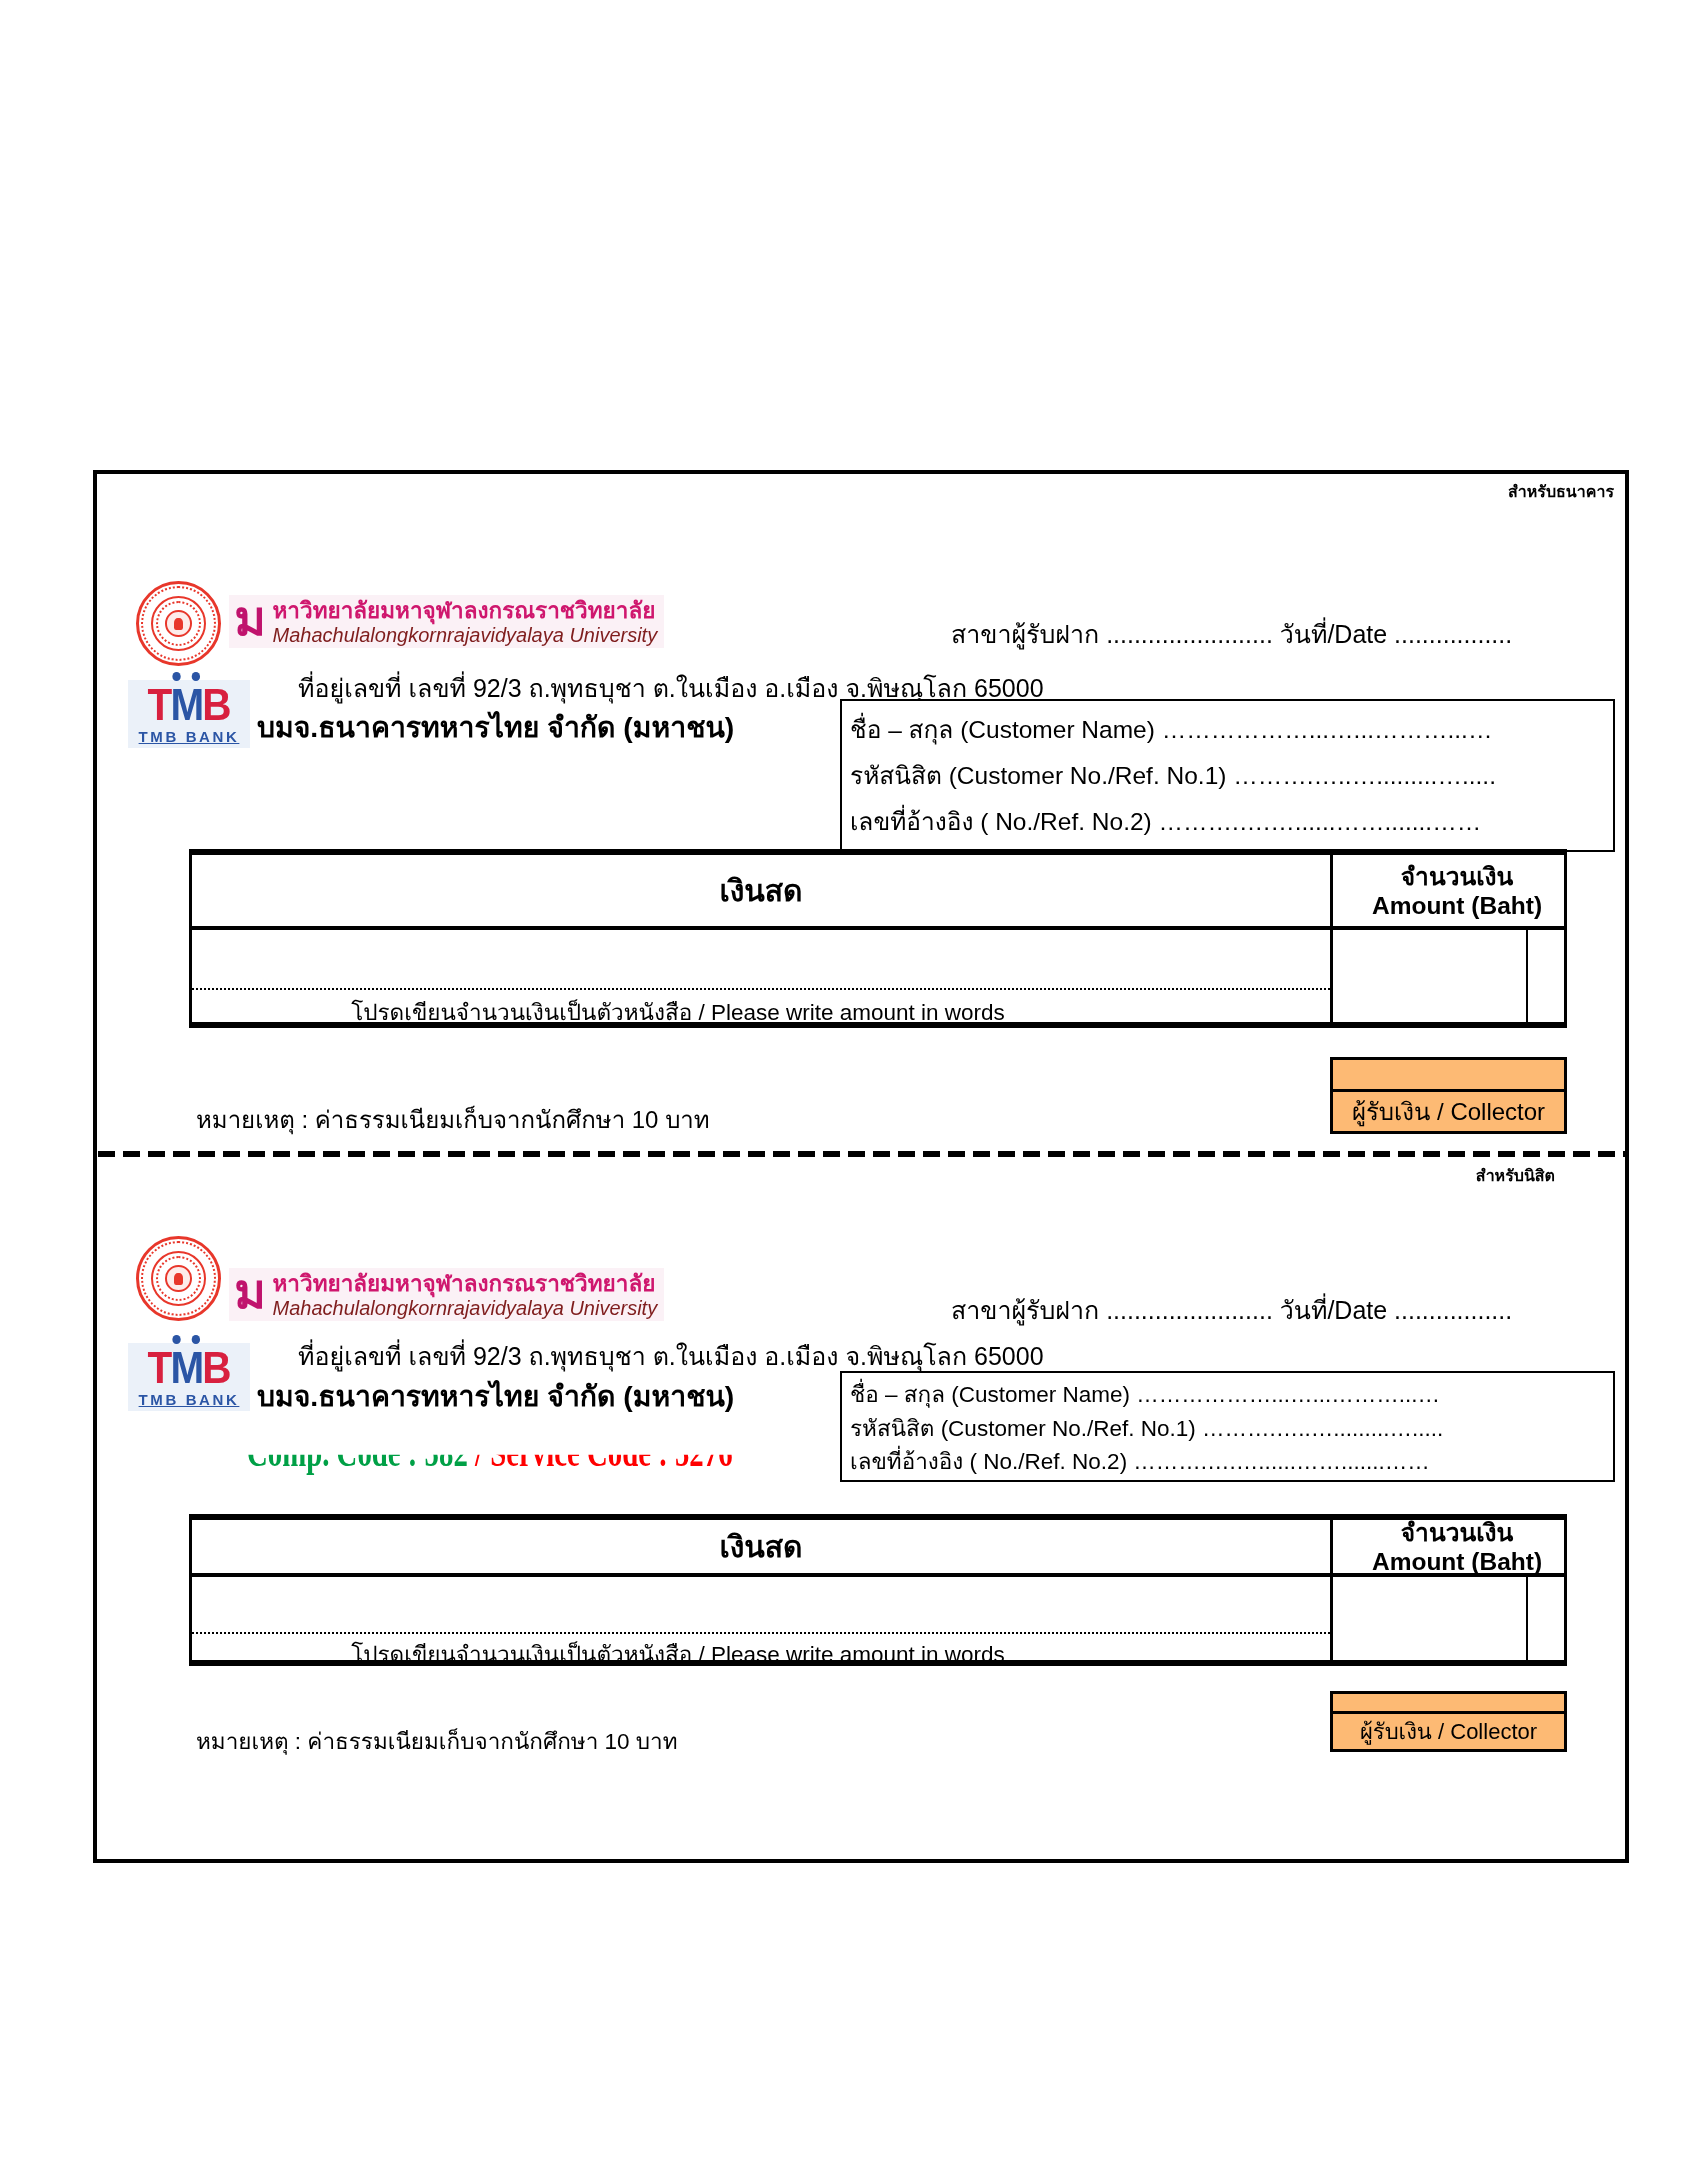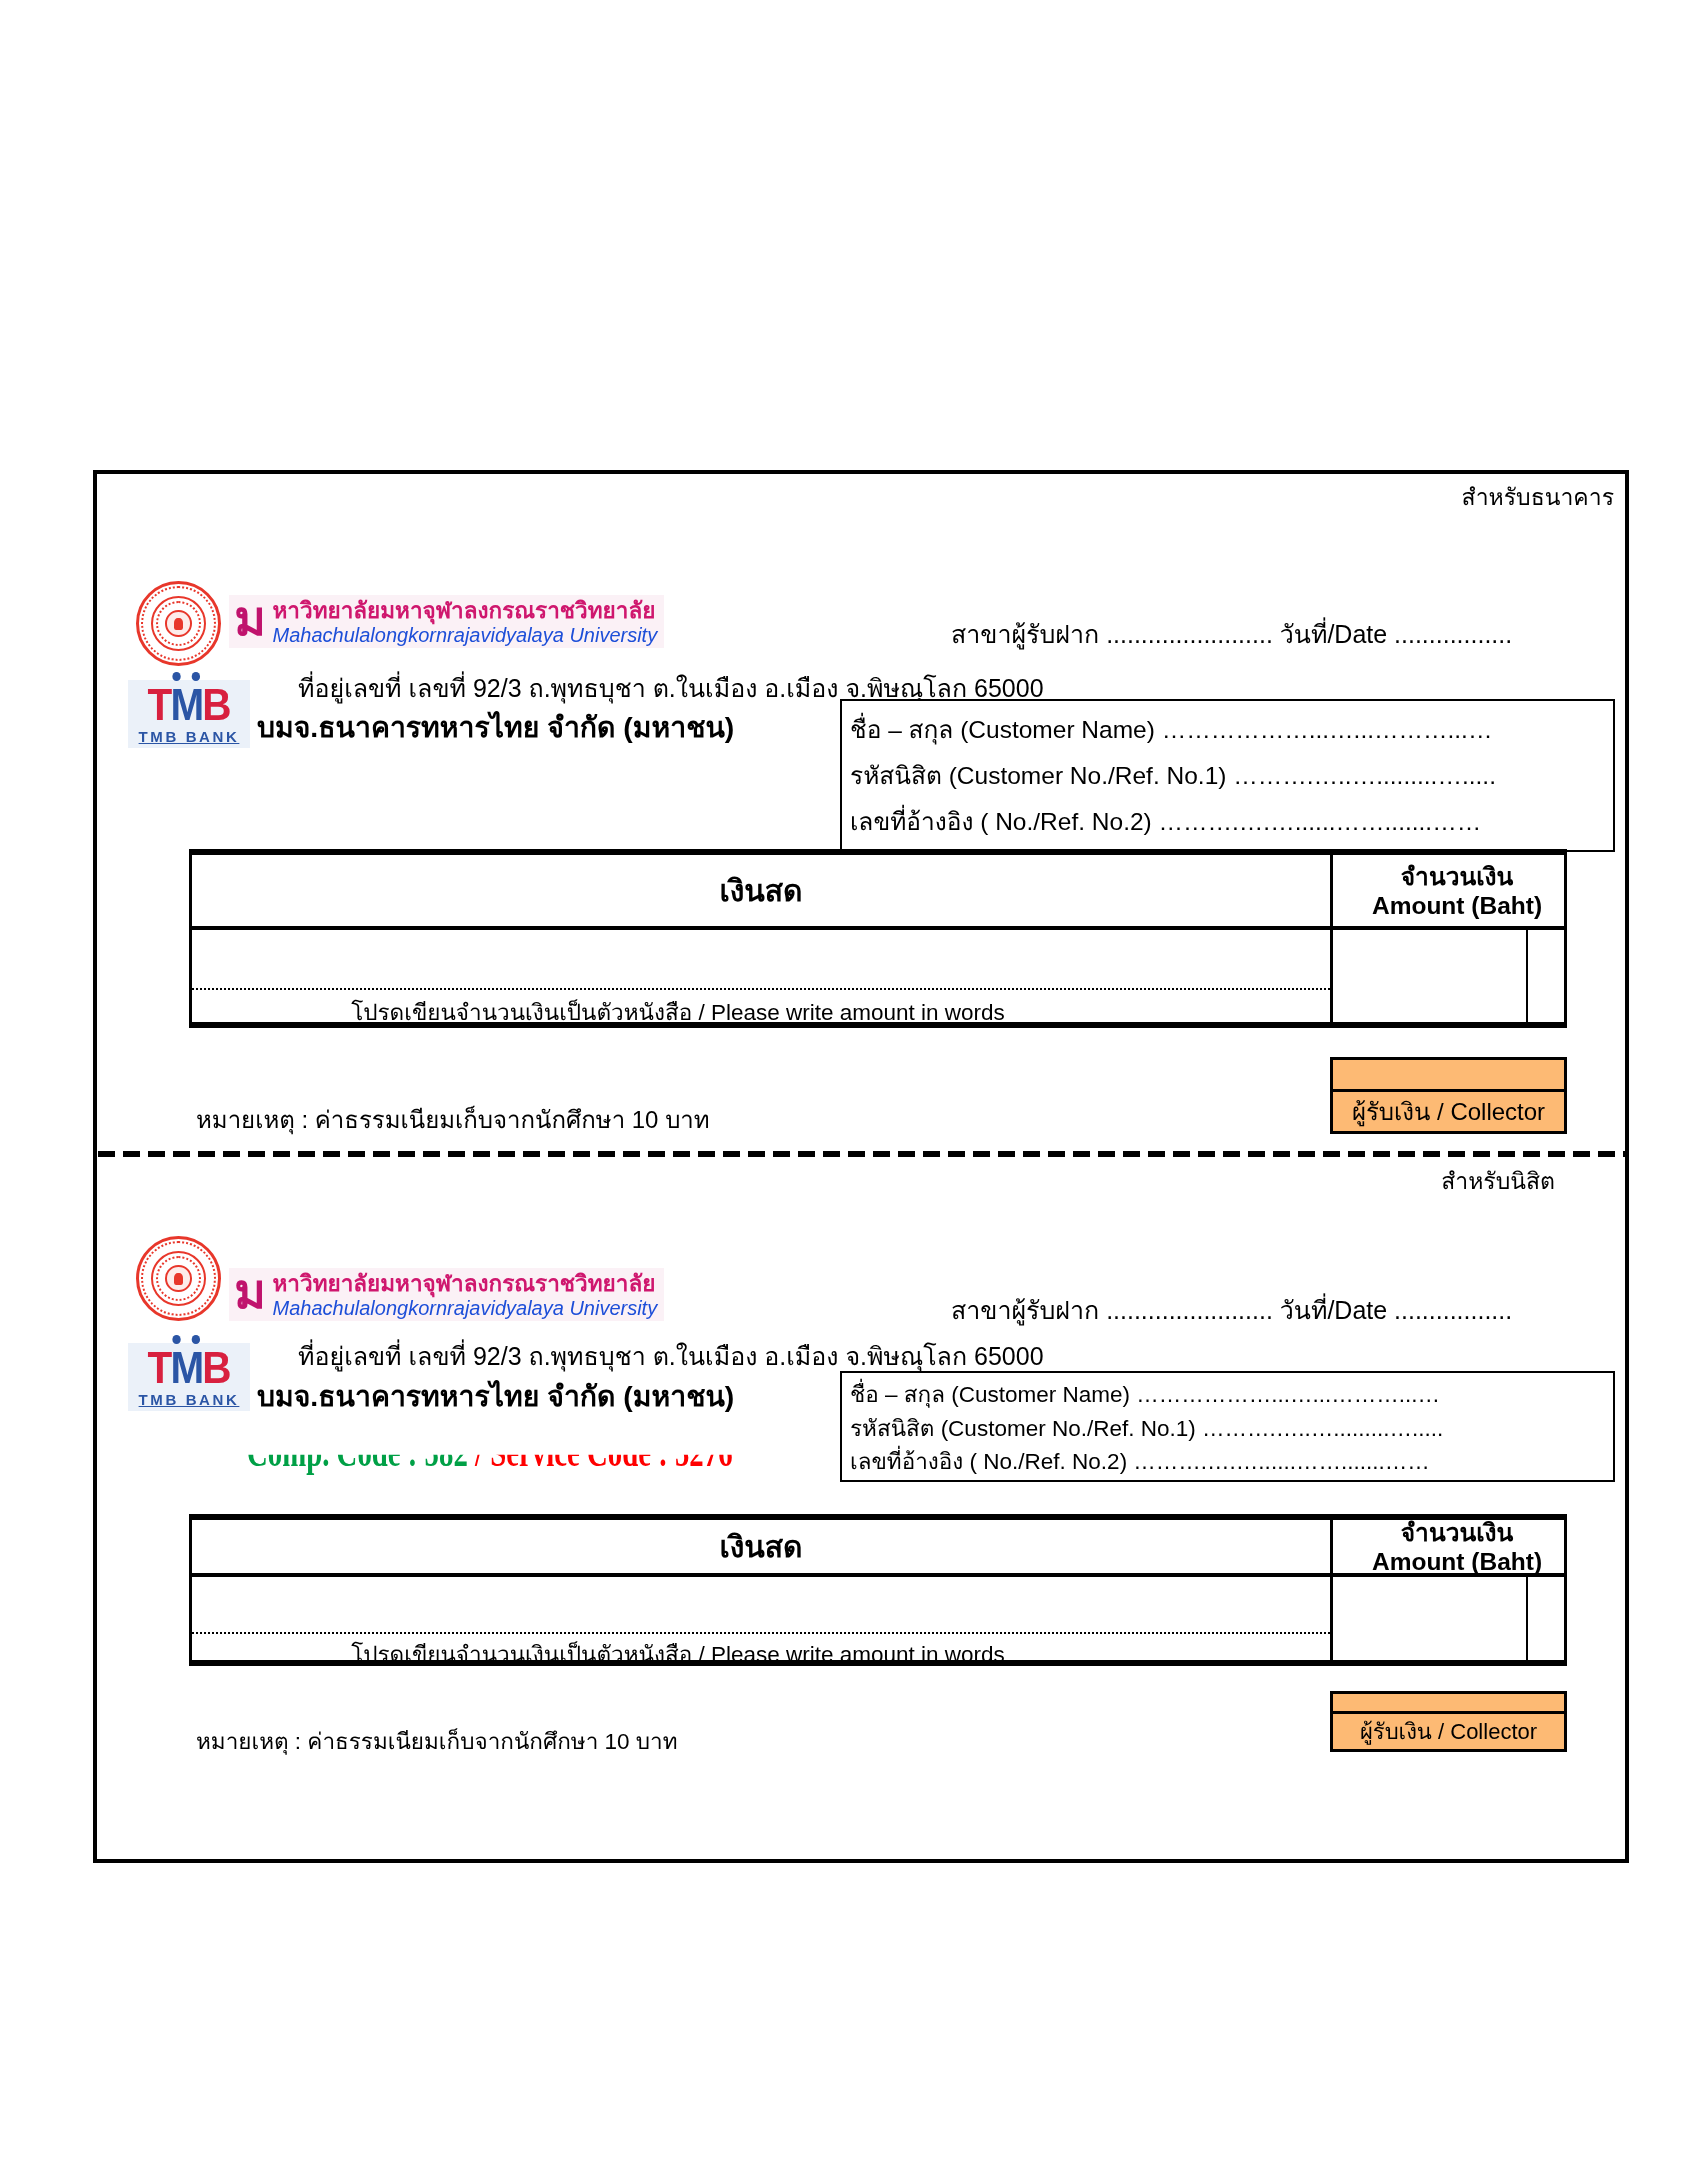--- a/index.html
+++ b/index.html
@@ -4,21 +4,21 @@
 <style>
   html,body{margin:0;padding:0;background:#ffffff;}
   #page{position:relative;width:1687px;height:2183px;background:#ffffff;overflow:hidden;
         font-family:"Liberation Sans",sans-serif;color:#000;}
 
   
   .slip-border{position:absolute;left:93px;top:470px;width:1536px;height:1393px;
                border:4.6px solid #000;box-sizing:border-box;background:#fff;}
 
   
-  .corner{position:absolute;font-size:23px;font-weight:normal;white-space:nowrap;}
+  .corner{position:absolute;font-size:16px;font-weight:bold;white-space:nowrap;}
   .corner.s0{top:479px;right:73px;}
   .corner.s1{top:1163px;right:132px;}
 
   
   .seal{position:absolute;width:85px;height:85px;}
   .seal.s0{left:136px;top:581px;}
   .seal.s1{left:136px;top:1236px;}
   .seal>div{position:absolute;border-radius:50%;box-sizing:border-box;}
   .seal .r1{left:0;top:0;right:0;bottom:0;border:3.3px solid #e8372b;}
   .seal .r2{left:5.3px;top:5.3px;right:5.3px;bottom:5.3px;border:2.6px dotted #e8372b;}
@@ -26,21 +26,21 @@
   .seal .r4{left:20px;top:20px;right:20px;bottom:20px;border:2px dotted #e8372b;}
   .seal .core{left:29px;top:29px;width:26.5px;height:26.5px;border:2px solid #e8372b;background:#fdecea;}
   .seal .dot{left:38px;top:37px;width:9.3px;height:12px;background:#e8372b;border-radius:40% 40% 20% 20%;}
 
   
   .unilogo{position:absolute;display:flex;align-items:flex-start;background:#fbf1f6;padding:2.6px 6.6px 1.3px 5.3px;}
   .unilogo.s0{left:229px;top:595px;}
   .unilogo.s1{left:229px;top:1268px;}
   .uni-m{font-size:48px;line-height:41px;font-weight:bold;color:#c0136d;margin-right:6.6px;}
   .uni-th{font-size:22.5px;font-weight:bold;color:#cf176e;line-height:26.5px;white-space:nowrap;}
-  .uni-en{font-size:20px;font-style:italic;color:#1d4ed8;line-height:22.5px;white-space:nowrap;}
+  .uni-en{font-size:20px;font-style:italic;color:#7f1d1d;line-height:22.5px;white-space:nowrap;}
 
   
   .branch{position:absolute;font-size:25px;white-space:nowrap;}
   .branch.s0{left:951px;top:614px;}
   .branch.s1{left:951px;top:1290px;}
 
   
   .addr{position:absolute;font-size:25px;white-space:nowrap;overflow:hidden;width:779px;}
   .addr.s0{left:298px;top:668px;}
   .addr.s1{left:298px;top:1336px;}

